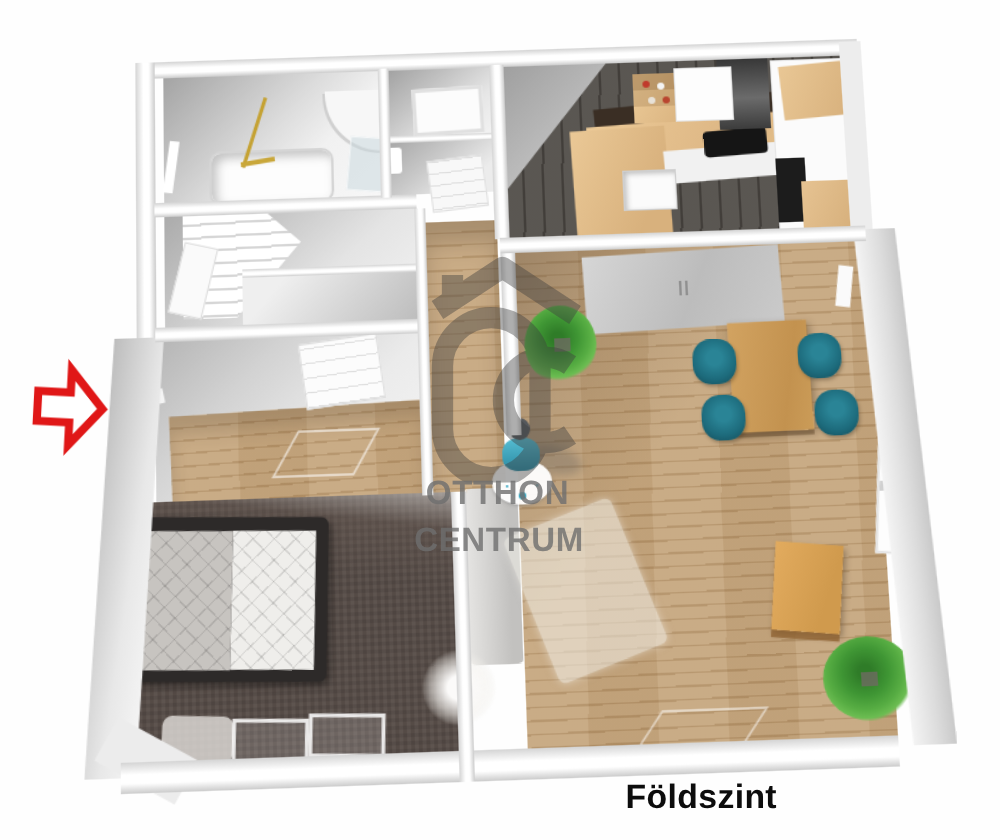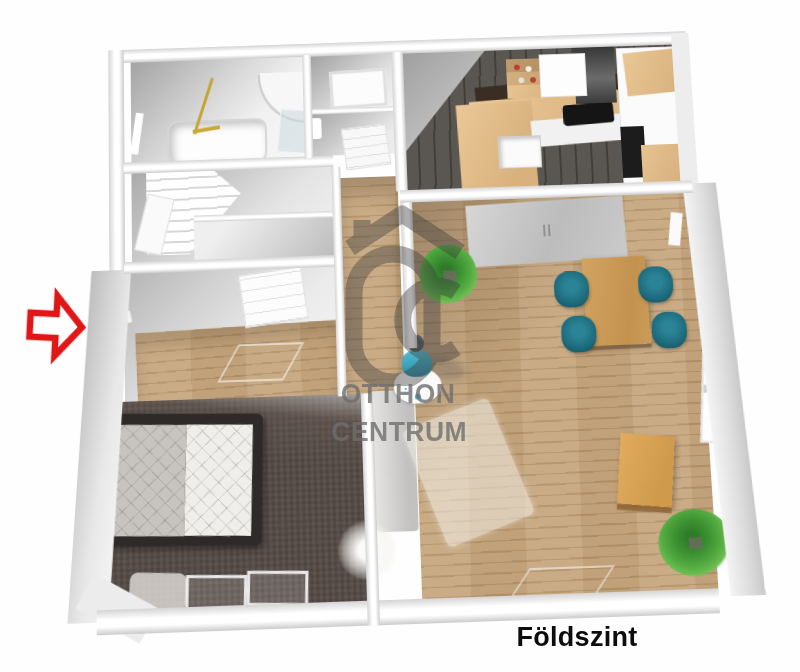--- a/index.html
+++ b/index.html
@@ -228,15 +228,15 @@
   </svg>
   <div id="wm-text" class="a" style="left:330px;top:376px;width:136px;">
     <div>OTTHON</div>
     <div>CENTRUM</div>
   </div>
 
   <svg class="a" style="left:22px;top:284px;transform:rotate(3deg);" width="68" height="84" viewBox="0 0 68 84">
     <path d="M 8 30 L 34 30 L 34 12 L 60 42 L 34 72 L 34 54 L 8 54 Z" fill="#ffffff" stroke="#e01717" stroke-width="6.5"></path>
   </svg>
 
-  <div id="caption" class="a" style="left:492px;top:622px;width:170px;">Földszint</div>
+  <div id="caption" class="a" style="left:476px;top:622px;width:170px;">Földszint</div>
 
 </div>
 
 </body></html>

